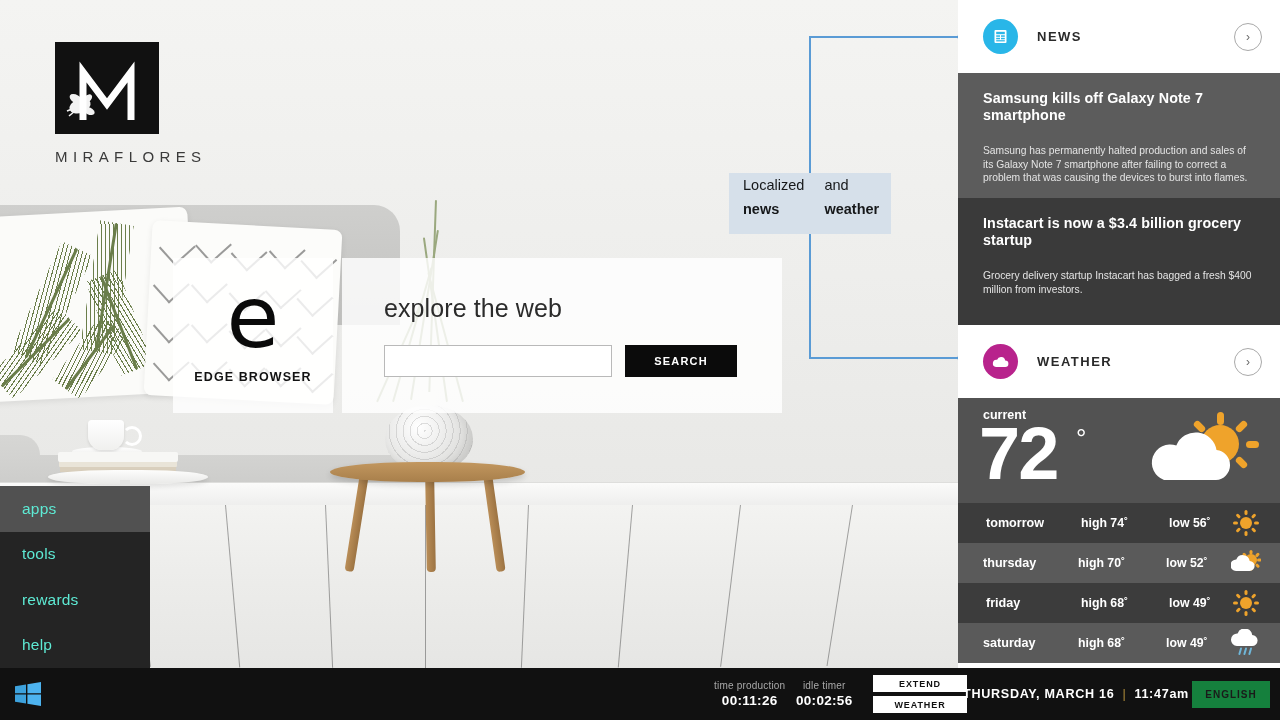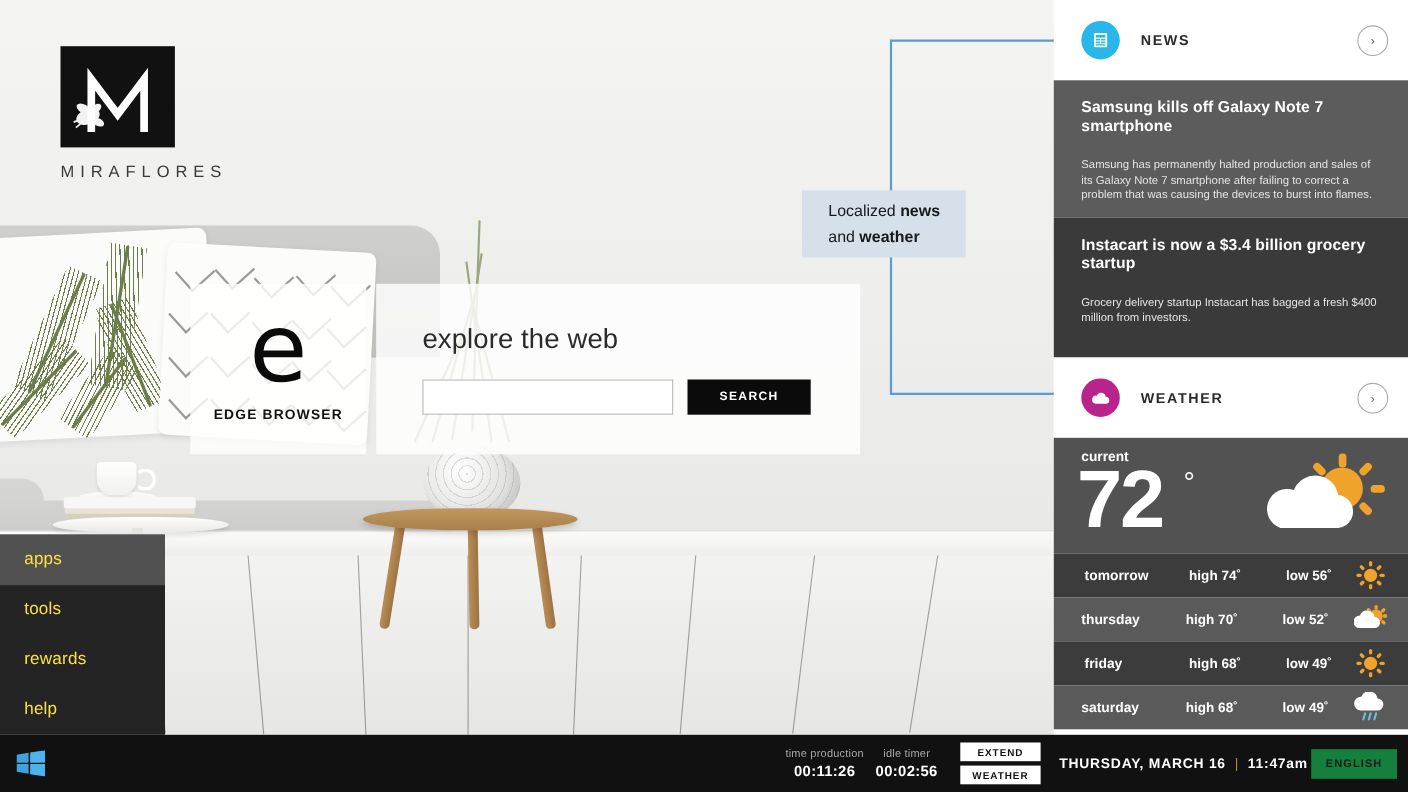--- a/index.html
+++ b/index.html
@@ -72,39 +72,39 @@
   .stem{position:absolute;width:2px;background:#9aa87e;border-radius:2px;transform-origin:bottom;}
 
   
   .logo{position:absolute;left:55px;top:42px;width:110px;}
   .logo-mark{width:104px;height:92px;background:#111;position:relative;overflow:hidden;}
   .logo-m{position:absolute;left:0;top:0;width:104px;height:92px;}
   .logo-text{margin-top:14px;font-size:15px;letter-spacing:5.4px;color:#3a3a3a;font-weight:400;}
 
   
   .leftmenu{position:absolute;left:0;top:486px;width:150px;height:182px;background:#242424;}
-  .lm-item{height:45.5px;display:flex;align-items:center;padding-left:22px;color:#fde047;
+  .lm-item{height:45.5px;display:flex;align-items:center;padding-left:22px;color:#5eead4;
         font-size:15.5px;letter-spacing:.2px;cursor:pointer;}
   .lm-item.active{background:#515151;}
 
   
   .edge-tile{position:absolute;left:173px;top:258px;width:160px;height:155px;
         background:rgba(255,255,255,.80);display:flex;flex-direction:column;align-items:center;justify-content:center;cursor:pointer;}
   .edge-glyph{font-size:86px;line-height:.85;color:#0a0a0a;font-family:"DejaVu Sans",sans-serif;font-weight:400;margin-top:-6px;}
   .edge-label{margin-top:16px;font-size:12.5px;letter-spacing:1.1px;color:#121212;font-weight:600;}
 
   
   .search-panel{position:absolute;left:342px;top:258px;width:440px;height:155px;background:rgba(255,255,255,.82);}
   .sp-title{position:absolute;left:42px;top:36px;font-size:25px;color:#2b2b2b;font-weight:400;letter-spacing:.1px;}
   .sp-input{position:absolute;left:42px;top:87px;width:228px;height:32px;border:1px solid #b9b9b9;background:#fff;
         font-family:"Liberation Sans",sans-serif;font-size:13px;padding:0 9px;box-sizing:border-box;color:#222;outline:none;}
   .sp-search{position:absolute;left:283px;top:87px;width:112px;height:32px;background:#0b0b0b;color:#fff;border:0;
         font-family:"Liberation Sans",sans-serif;font-size:11px;letter-spacing:1.2px;font-weight:700;cursor:pointer;}
-  .callout-box{position:absolute;left:729px;top:173px;width:149px;height:61px;background:#d6e0ea;
-        display:flex;flex-direction:column;justify-content:center;padding-left:24px;box-sizing:border-box;}
+  .callout-box{position:absolute;left:729px;top:173px;width:162px;height:61px;background:#d6e0ea;
+        display:flex;justify-content:center;padding-left:14px;box-sizing:border-box;}
   .callout-box span{font-size:14.5px;color:#16181a;line-height:24px;}
   .callout-box b{font-weight:700;}
 
   
   .right{position:absolute;left:958px;top:0;width:322px;height:668px;background:#fff;}
   .sec-head{height:73px;display:flex;align-items:center;padding:0 18px 0 25px;background:#fff;box-sizing:border-box;}
   .sec-ico{width:35px;height:35px;border-radius:50%;display:flex;align-items:center;justify-content:center;flex:0 0 auto;}
   .sec-ico.news{background:#29b6e8;}
   .sec-ico.weather{background:#b8238c;}
   .sec-title{margin-left:19px;font-size:13px;letter-spacing:1.5px;color:#2a2a2a;font-weight:600;flex:1;}
@@ -131,21 +131,21 @@
   .f-lo{flex:1;font-size:12.3px;font-weight:600;}
   .f-ic{width:36px;height:28px;display:flex;align-items:center;justify-content:center;}
 
   
   .taskbar{position:absolute;left:0;top:668px;width:1280px;height:52px;background:#111111;}
   .winbtn{position:absolute;left:10px;top:10px;width:36px;height:32px;display:flex;align-items:center;justify-content:center;cursor:pointer;}
   .tb-group{position:absolute;top:0;height:52px;display:flex;align-items:center;}
   .tb-stat{text-align:center;color:#d7d7d7;}
   .tb-stat .lab{font-size:10px;color:#a9a9a9;letter-spacing:.2px;}
   .tb-stat .val{font-size:13.5px;font-weight:700;color:#ffffff;margin-top:2px;letter-spacing:.3px;}
-  .tb-btn{width:73px;height:17px;background:#fff;color:#111;font-size:9px;font-weight:700;letter-spacing:.9px;
+  .tb-btn{width:94px;height:17px;background:#fff;color:#111;font-size:9px;font-weight:700;letter-spacing:.9px;
         display:flex;align-items:center;justify-content:center;cursor:pointer;border:0;
         font-family:"Liberation Sans",sans-serif;}
   .tb-date{position:absolute;left:963px;top:0;height:52px;display:flex;align-items:center;
         color:#fff;font-size:12.6px;font-weight:700;letter-spacing:.7px;}
   .tb-sep{color:#b08d3a;margin:0 8px;font-weight:400;}
   .tb-lang{position:absolute;left:1192px;top:13px;width:78px;height:27px;background:#15803d;color:#1a1a1a;
         font-size:10px;font-weight:700;letter-spacing:1px;display:flex;align-items:center;justify-content:center;cursor:pointer;}
 </style>
 </head>
 <body>

